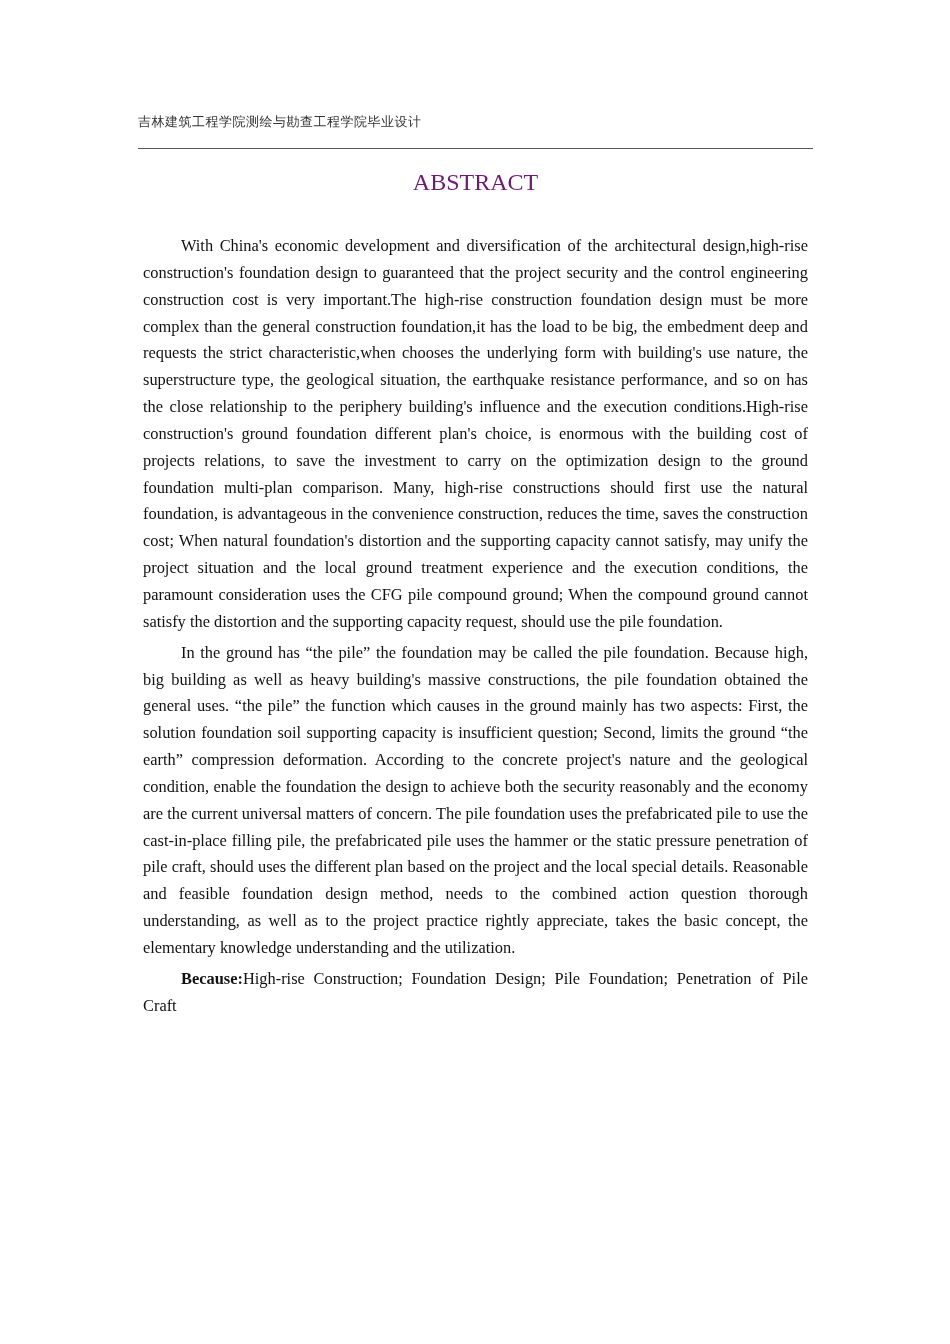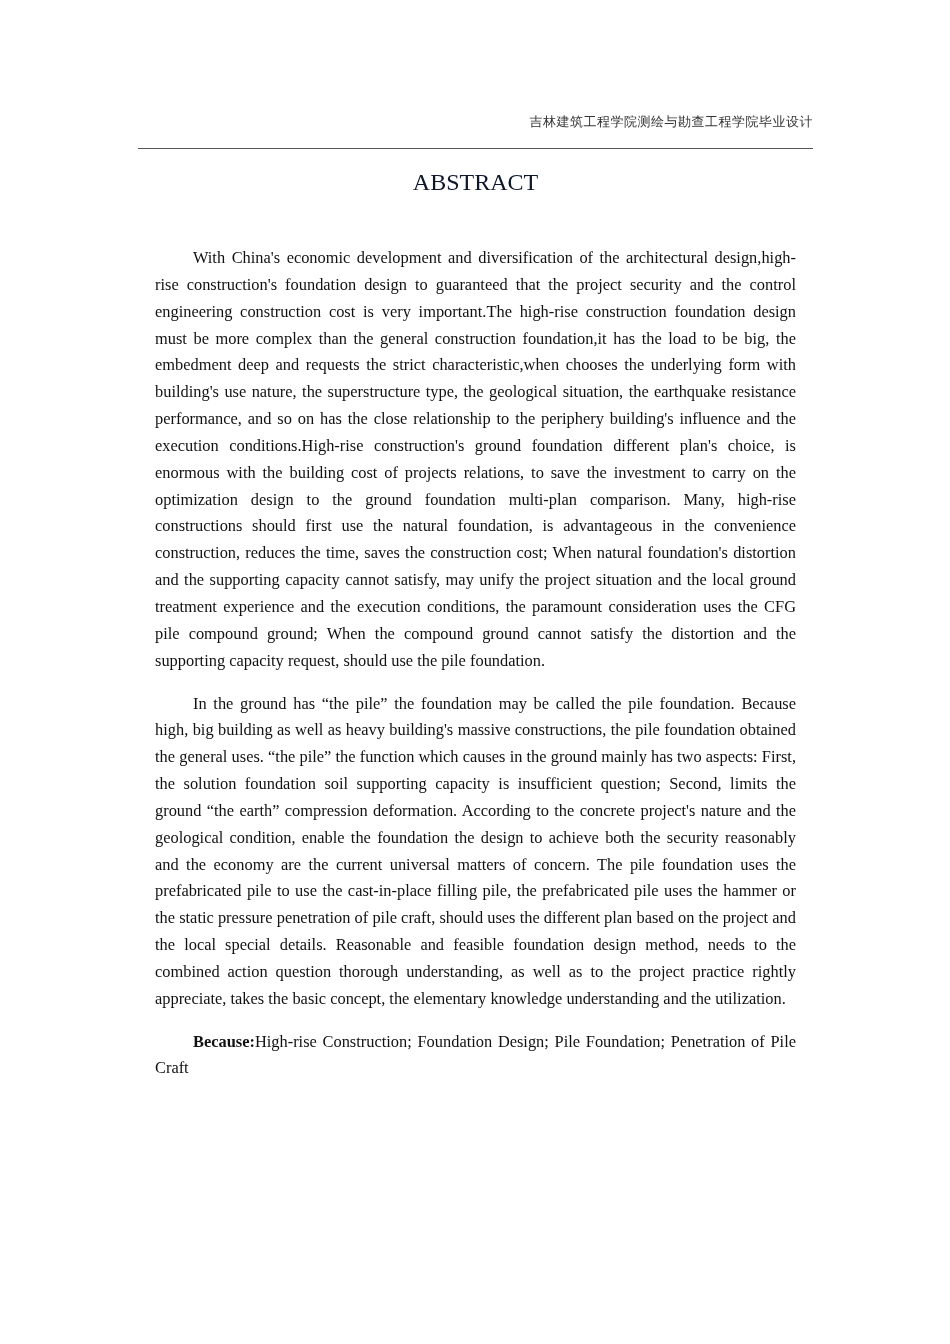--- a/index.html
+++ b/index.html
@@ -13,21 +13,21 @@
       position: relative;
       overflow: hidden;
       font-family: "Liberation Serif", "DejaVu Serif", serif;
       color: #111111;
     }
     .page-header {
       position: absolute;
       top: 113px;
       left: 138px;
       width: 675px;
-      text-align: right;
+      text-align: left;
       font-size: 13px;
       color: #333333;
       letter-spacing: 0.5px;
     }
     .header-rule {
       position: absolute;
       top: 148px;
       left: 138px;
       width: 675px;
       height: 0;
@@ -35,33 +35,33 @@
     }
     .title {
       position: absolute;
       top: 169px;
       left: 138px;
       width: 675px;
       text-align: center;
       font-size: 24px;
       font-weight: normal;
       margin: 0;
-      color: #0f172a;
+      color: #701a75;
     }
     .body-text {
       position: absolute;
       top: 229px;
       left: 139px;
       width: 673px;
       font-size: 16.4px;
       line-height: 26.85px;
       text-align: justify;
     }
     .body-text p {
-      margin: 16px;
+      margin: 4px;
       text-indent: 38px;
       text-align: justify;
     }
     .keywords {
       margin: 0;
       text-indent: 0;
       text-align: justify;
     }
     .keywords-label {
       font-weight: bold;

